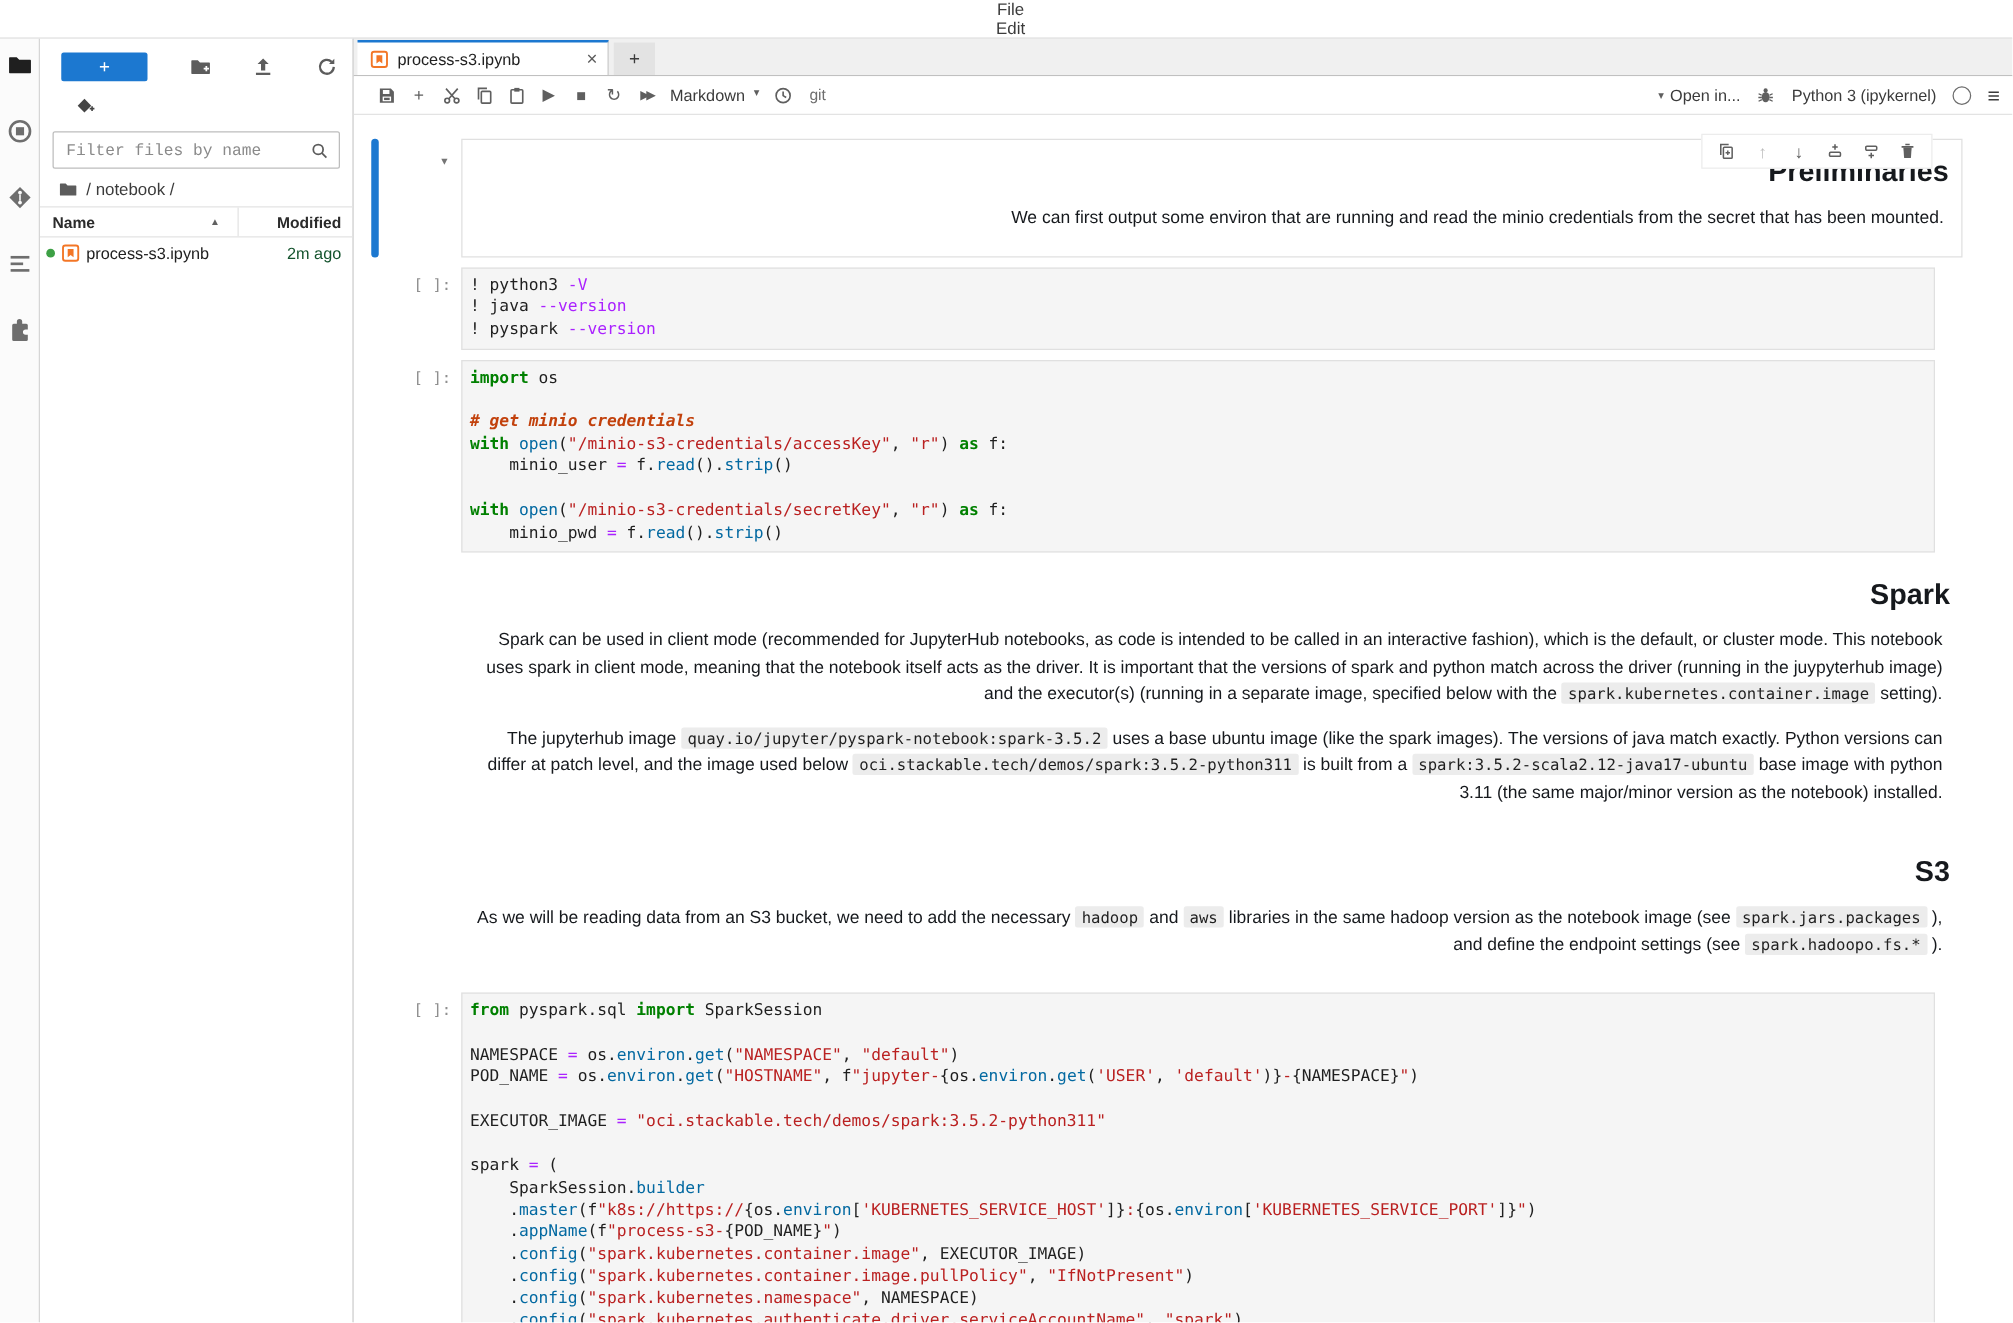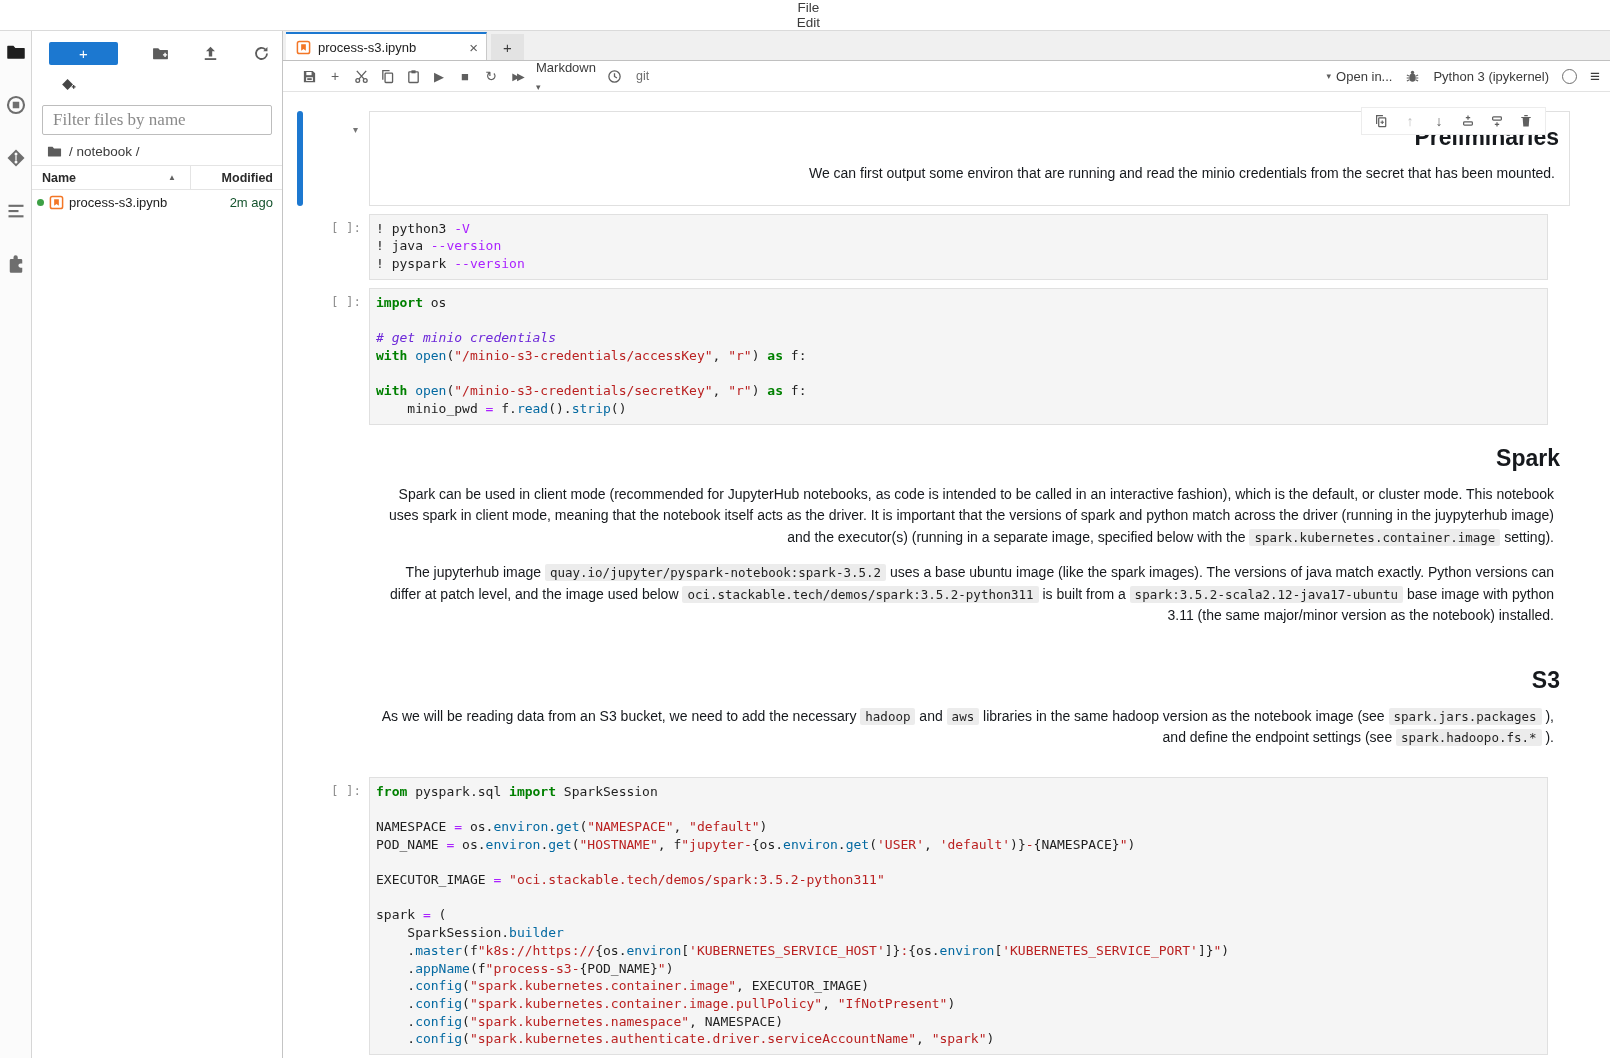--- a/index.html
+++ b/index.html
@@ -16,21 +16,21 @@
   .activity .aicon{width:20px;height:20px;color:#6e6e6e;}
   .activity .aicon.active{color:#1f1f1f;}
   
   .fbrowser{width:250px;border-right:1px solid #c4c4c4;background:#fff;display:flex;flex-direction:column;}
   .fb-toolbar{display:flex;align-items:center;margin:11px 12px 0 17px;}
   .new-btn{width:69px;height:23px;background:#1c78d0;border:none;border-radius:2px;color:#fff;font-size:15px;line-height:21px;}
   .fb-tb-icon{width:17px;height:17px;color:#5c5c5c;margin-left:auto;}
   .fb-gitrow{margin:12px 0 0 29px;}
   .fb-gitrow .gicon{width:15px;height:15px;color:#454545;}
   .searchbox{margin:13px 10px 0 10px;height:28px;border:1px solid #bdbdbd;border-radius:2px;display:flex;align-items:center;padding:0 8px;}
-  .searchbox input{border:none;outline:none;flex:1;font-size:17px;font-family:Liberation Serif, serif;color:#000000;}
+  .searchbox input{border:none;outline:none;flex:1;font-size:13px;font-family:Liberation Mono, monospace;color:#000000;}
   .searchbox input::placeholder{color:#8a8a8a;}
   .searchbox .sicon{width:15px;height:15px;color:#5c5c5c;}
   .breadcrumb{display:flex;align-items:center;gap:7px;margin:9px 12px 6px 15px;font-size:13.5px;color:#3b3b3b;}
   .breadcrumb .bicon{width:15px;height:15px;color:#5c5c5c;}
   .fb-cols{display:flex;align-items:center;border-top:1px solid #e4e4e4;border-bottom:1px solid #e4e4e4;height:23px;font-size:12.5px;font-weight:bold;color:#2b2b2b;}
   .col-name{flex:1;display:flex;align-items:center;padding-left:10px;border-right:1px solid #e4e4e4;height:100%;}
   .col-name .sort{margin-left:auto;margin-right:14px;font-size:8px;color:#616161;}
   .col-mod{width:82px;text-align:right;padding-right:9px;}
   .file-row{display:flex;align-items:center;height:24px;font-size:13px;color:#212121;}
   .run-dot{width:7px;height:7px;border-radius:50%;background:#3da045;margin:0 5px 0 5px;}
@@ -41,21 +41,21 @@
   .tabbar{height:29px;background:#f0f0f0;border-bottom:1px solid #c0c0c0;display:flex;align-items:flex-end;}
   .tab{width:182px;height:26px;background:#fff;border-top:2px solid #1c78d0;border-right:1px solid #c9c9c9;margin-left:3px;display:flex;align-items:center;padding:0 8px 0 10px;font-size:13px;color:#212121;}
   .tab .nb-icon{margin-right:7px;}
   .tab-close{margin-left:auto;color:#5c5c5c;font-size:15px;line-height:1;}
   .newtab{width:33px;height:26px;background:#e3e3e3;margin-left:4px;display:flex;align-items:center;justify-content:center;font-size:15px;color:#3b3b3b;}
   .nbtoolbar{height:30px;border-bottom:1px solid #e3e3e3;display:flex;align-items:center;padding:0 10px 0 13px;background:#fff;}
   .tbtn{width:26px;height:22px;display:flex;align-items:center;justify-content:center;color:#5f5f5f;font-size:13px;}
   .tbtn svg{width:15px;height:15px;}
   .tbtn.txt{font-size:14px;}
   .ffwd{letter-spacing:-3px;font-size:10px;}
-  .celltype{display:flex;align-items:flex-start;gap:7px;font-size:13px;color:#3b3b3b;margin:0 6px;flex-direction:column;}
+  .celltype{display:flex;align-items:flex-start;gap:7px;font-size:13px;color:#3b3b3b;margin:0 6px;}
   .caret{font-size:9px;color:#5f5f5f;}
   .git-label{font-size:12.5px;color:#6e6e6e;margin-left:8px;}
   .tb-right{margin-left:auto;display:flex;align-items:center;gap:13px;}
   .openin{display:flex;align-items:center;gap:5px;font-size:13px;color:#3b3b3b;}
   .bug{width:15px;height:15px;color:#5f5f5f;}
   .kernel-name{font-size:13px;color:#3b3b3b;}
   .kstatus{width:13px;height:13px;border:1.6px solid #6e6e6e;border-radius:50%;}
   .burger{font-size:17px;color:#3b3b3b;line-height:1;}
   
   .nbcontent{flex:1;overflow:hidden;padding-top:19px;position:relative;background:#fff;}
@@ -66,21 +66,21 @@
   .prompt{position:absolute;right:8px;top:6px;font-family:"DejaVu Sans Mono","Liberation Mono",monospace;font-size:12.5px;color:#8f8f8f;white-space:pre;}
   .mdbox{flex:1;margin-right:40px;padding:4px 10px 6px 5px;text-align:right;}
   .cell.selected .mdbox{border:1px solid #e0e0e0;}
   .mdbox h2{font-size:23px;font-weight:700;color:#16191d;margin:8px 0 12px 0;}
   .mdbox p{font-size:14px;line-height:21.5px;color:#16191d;margin:0 0 14px 0;max-width:1180px;}
   .mdbox p code{background:#ececec;border-radius:2px;padding:1px 5px;font-family:"DejaVu Sans Mono","Liberation Mono",monospace;font-size:12.5px;color:#1f1f1f;}
   .codebox{flex:1;margin-right:62px;background:#f5f5f5;border:1px solid #e0e0e0;padding:5px 8px 6px 6px;font-family:"DejaVu Sans Mono","Liberation Mono",monospace;font-size:13px;}
   .cline{line-height:17.7px;white-space:pre;}
   .tok-kw{color:#008000;font-weight:700;}
   .tok-str{color:#ba2121;}
-  .tok-com{color:#6d28d9;font-style:italic;}
+  .tok-com{color:#c2410c;font-style:italic;font-weight:bold;}
   .tok-fn{color:#0369a1;}
   .tok-op{color:#aa22ff;}
   .tok-plain{color:#1f1f1f;}
   
   .cell-toolbar{position:absolute;top:15px;right:64px;height:26px;background:#fff;border:1px solid #ececec;display:flex;align-items:center;gap:9px;padding:0 9px;z-index:5;}
   .ct-btn{width:20px;height:20px;display:flex;align-items:center;justify-content:center;color:#5f5f5f;font-size:14px;}
   .ct-btn svg{width:14px;height:14px;}
   .ct-btn.disabled{color:#bdbdbd;}
 </style>
 </head>
@@ -311,20 +311,21 @@
           </div>
           <div class="cell code">
             <div class="gutter">
               <div class="prompt">[ ]:</div>
             </div>
             <div class="codebox">
               <div class="cline"><span class="tok-kw">import</span><span class="tok-plain"> os</span></div>
               <div class="cline">&nbsp;</div>
               <div class="cline"><span class="tok-com"># get minio credentials</span></div>
               <div class="cline"><span class="tok-kw">with</span><span class="tok-plain"> </span><span class="tok-fn">open</span><span class="tok-plain">(</span><span class="tok-str">"/minio-s3-credentials/accessKey"</span><span class="tok-plain">, </span><span class="tok-str">"r"</span><span class="tok-plain">) </span><span class="tok-kw">as</span><span class="tok-plain"> f:</span></div>
+              <div class="cline"><span class="tok-plain">    minio_user </span><span class="tok-op">=</span><span class="tok-plain"> f.</span><span class="tok-fn">read</span><span class="tok-plain">().</span><span class="tok-fn">strip</span><span class="tok-plain">()</span></div>
               <div class="cline">&nbsp;</div>
               <div class="cline"><span class="tok-kw">with</span><span class="tok-plain"> </span><span class="tok-fn">open</span><span class="tok-plain">(</span><span class="tok-str">"/minio-s3-credentials/secretKey"</span><span class="tok-plain">, </span><span class="tok-str">"r"</span><span class="tok-plain">) </span><span class="tok-kw">as</span><span class="tok-plain"> f:</span></div>
               <div class="cline"><span class="tok-plain">    minio_pwd </span><span class="tok-op">=</span><span class="tok-plain"> f.</span><span class="tok-fn">read</span><span class="tok-plain">().</span><span class="tok-fn">strip</span><span class="tok-plain">()</span></div>
             </div>
           </div>
           <div class="cell markdown">
             <div class="gutter"></div>
             <div class="mdbox">
               <h2>Spark</h2>
               <p>Spark can be used in client mode (recommended for JupyterHub notebooks, as code is intended to be called in an interactive fashion), which is the default, or cluster mode. This notebook uses spark in client mode, meaning that the notebook itself acts as the driver. It is important that the versions of spark and python match across the driver (running in the juypyterhub image) and the executor(s) (running in a separate image, specified below with the <code>spark.kubernetes.container.image</code> setting).</p>

